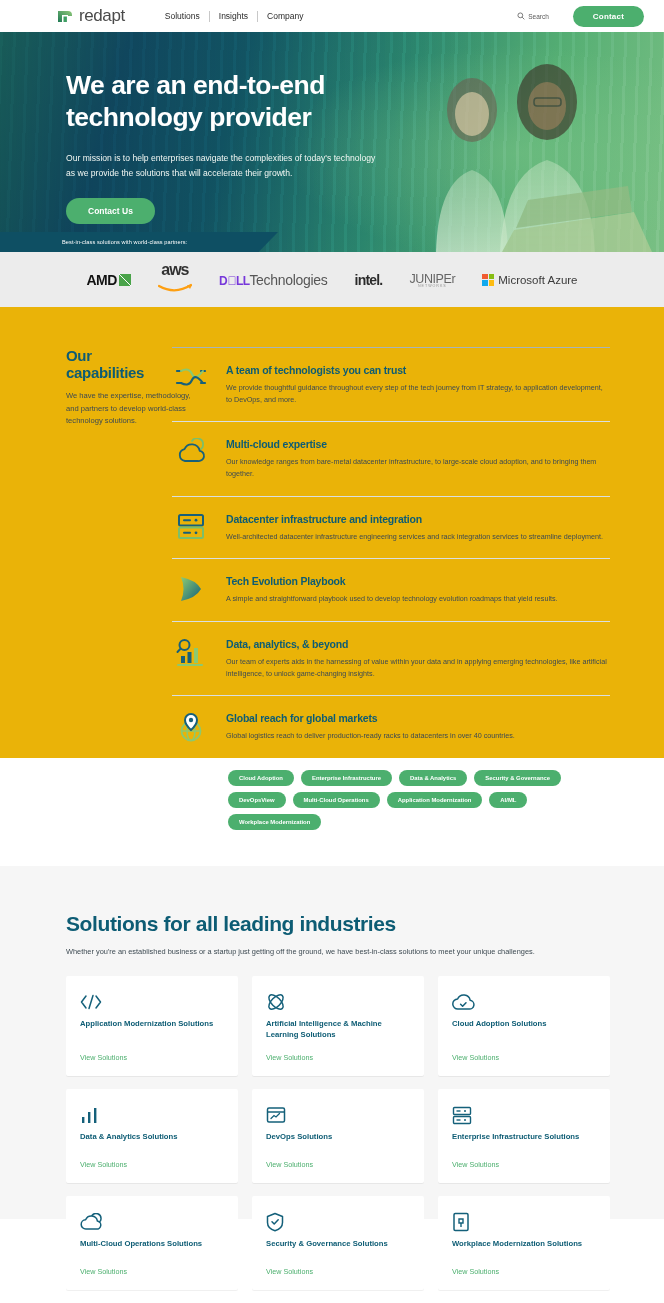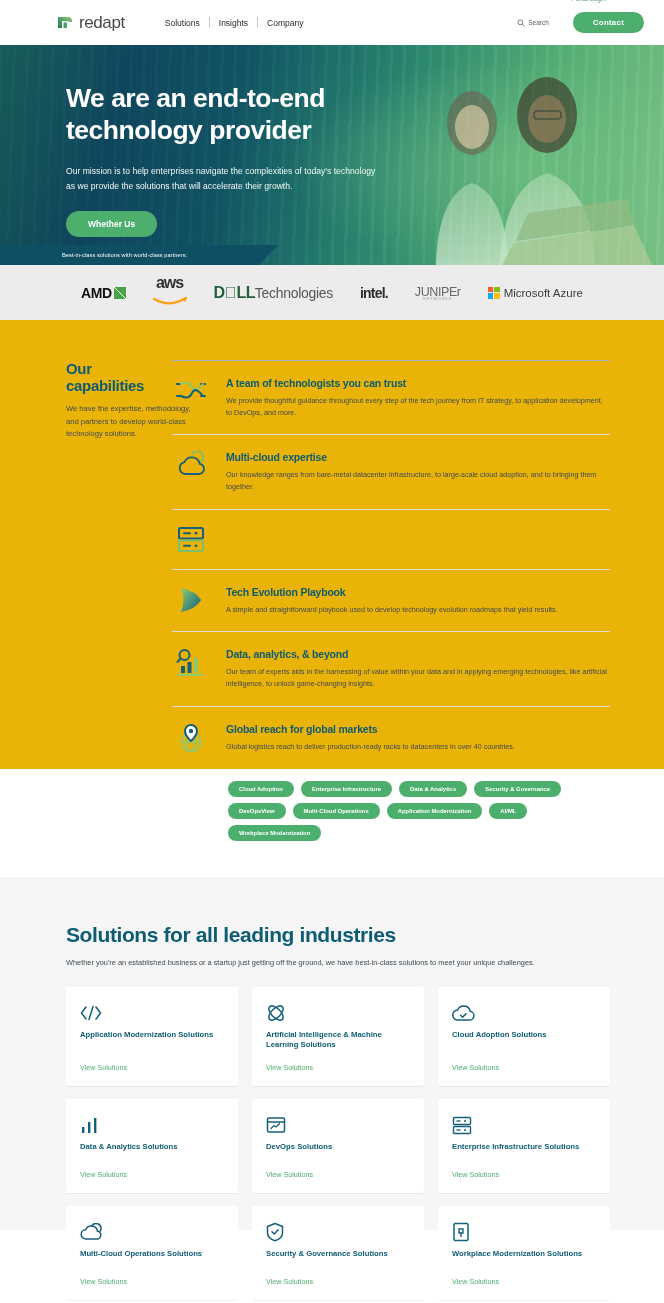--- a/index.html
+++ b/index.html
@@ -6,21 +6,21 @@
   html, body {
     width: 664px; height: 1303px;
     font-family: "Liberation Sans", sans-serif;
     background: #ffffff;
     overflow: hidden;
   }
   .page { position: relative; width: 664px; height: 1303px; background:#fff; }
 
   
   .header {
-    position: relative; height: 45px; background:#ffffff;
+    position: relative; height: 32px; background:#ffffff;
     display:flex; align-items:center; z-index: 5;
   }
   .logo-wrap { display:flex; align-items:center; gap:5px; margin-left:57px; }
   .logo-mark { width:17px; height:17px; position:relative; }
   .logo-text { font-size:17px; font-weight:500; color:#4a4a4a; letter-spacing:-0.4px; }
   .nav { display:flex; align-items:center; margin-left:31px; gap:0px; }
   .nav-item { font-size:8.5px; color:#2b2b2b; padding:0 9px; cursor:pointer; white-space:nowrap;}
   .nav-sep { width:1px; height:11px; background:#c8c8c8; }
   .header-right { margin-left:auto; margin-right:20px; display:flex; align-items:center; gap:24px; position:relative; }
   .portal-login {
@@ -78,21 +78,21 @@
     justify-content:center; gap:27px;
   }
   .plogo { display:flex; align-items:center; opacity:0.92; }
   .amd { font-size:14px; font-weight:bold; color:#000; letter-spacing:-0.5px; display:flex; align-items:center; gap:2px;}
   .amd-arrow { width:12px; height:12px; background:#3c9d3c; position:relative; }
   .amd-arrow::after{content:"";position:absolute;inset:0;background:linear-gradient(225deg,transparent 48%,#fff 48%,#fff 52%,transparent 52%);}
   .aws { position:relative; text-align:center;}
   .aws-t { font-size:16px; font-weight:bold; color:#222; letter-spacing:-1px; line-height:0.9;}
   .aws-sm { width:34px; height:9px; margin-top:1px; }
   .dell { display:flex; align-items:baseline; }
-  .dell-b { font-size:16px; font-weight:bold; color:#14532d; letter-spacing:-0.6px;}
+  .dell-b { font-size:12px; font-weight:bold; color:#6d28d9; letter-spacing:-0.6px;}
   .dell-t { font-size:14px; color:#4a4a4a; letter-spacing:-0.3px;}
   .intel { font-size:14px; font-weight:bold; color:#1a1a1a; letter-spacing:-0.8px;}
   .juniper { font-size:12.5px; color:#5a5a5a; letter-spacing:-0.4px; font-weight:500;}
   .juniper small{display:block;font-size:3.6px;letter-spacing:1px;text-align:center;color:#8a8a8a;margin-top:-2px;}
   .msaz { display:flex; align-items:center; gap:4px;}
   .ms-grid { width:12px; height:12px; display:grid; grid-template-columns:1fr 1fr; grid-template-rows:1fr 1fr; gap:1.3px;}
   .msaz-t { font-size:11.5px; color:#2b2b2b;}
 
   
   .capabilities { padding:40px 0 0 0; background:#eab308; display:flex; }
@@ -187,21 +187,21 @@
       <rect x="170" y="58" width="27" height="8" rx="3" fill="none" stroke="#2a2a2a" stroke-width="1.6" opacity="0.8"></rect>
       <path d="M136 212 q4 -78 47 -92 q44 14 48 92 z" fill="url(#pg)"></path>
 
       <path d="M150 190 l120 -18 l18 40 l-150 0 z" fill="#b9cf9a" opacity="0.85"></path>
       <path d="M152 188 l116 -16 l-4 -26 l-100 14 z" fill="#9dbb84" opacity="0.75"></path>
     </svg>
 
     <div class="hero-inner">
       <h1 class="hero-title">We are an end-to-end technology provider</h1>
       <p class="hero-sub">Our mission is to help enterprises navigate the complexities of today's technology as we provide the solutions that will accelerate their growth.</p>
-      <button class="hero-btn">Whether Us</button>
+      <button class="hero-btn">Contact Us</button>
     </div>
 
     <div class="partners-tab">
       <span>Best-in-class solutions with world-class partners:</span>
     </div>
   </div>
 
   <div class="partners-bar">
     <div class="plogo">
       <span class="amd">AMD<span class="amd-arrow"></span></span>
@@ -273,20 +273,24 @@
       <div class="cap-item">
         <div class="cap-icon">
           <svg width="28" height="27" viewBox="0 0 28 27">
             <rect x="2" y="2" width="24" height="10.5" rx="1.5" fill="none" stroke="#17607a" stroke-width="2"></rect>
             <rect x="2" y="14.5" width="24" height="10.5" rx="1.5" fill="none" stroke="#7cbf6a" stroke-width="2"></rect>
             <line x1="7" y1="7.2" x2="13" y2="7.2" stroke="#17607a" stroke-width="2" stroke-linecap="round"></line>
             <circle cx="19" cy="7.2" r="1.4" fill="#17607a"></circle>
             <line x1="7" y1="19.8" x2="13" y2="19.8" stroke="#17607a" stroke-width="2" stroke-linecap="round"></line>
             <circle cx="19" cy="19.8" r="1.4" fill="#17607a"></circle>
           </svg>
+        </div>
+        <div class="cap-body">
+          <div class="cap-title">Datacenter infrastructure and integration</div>
+          <div class="cap-desc">Well-architected datacenter infrastructure engineering services and rack integration services to streamline deployment.</div>
         </div>
       </div>
 
       <div class="cap-item">
         <div class="cap-icon">
           <svg width="26" height="28" viewBox="0 0 26 28">
             <defs>
                 <linearGradient id="pl" x1="0" y1="0" x2="1" y2="1">
               <stop offset="0" stop-color="#8ecb72"></stop>
                   <stop offset="1" stop-color="#11607c"></stop>

